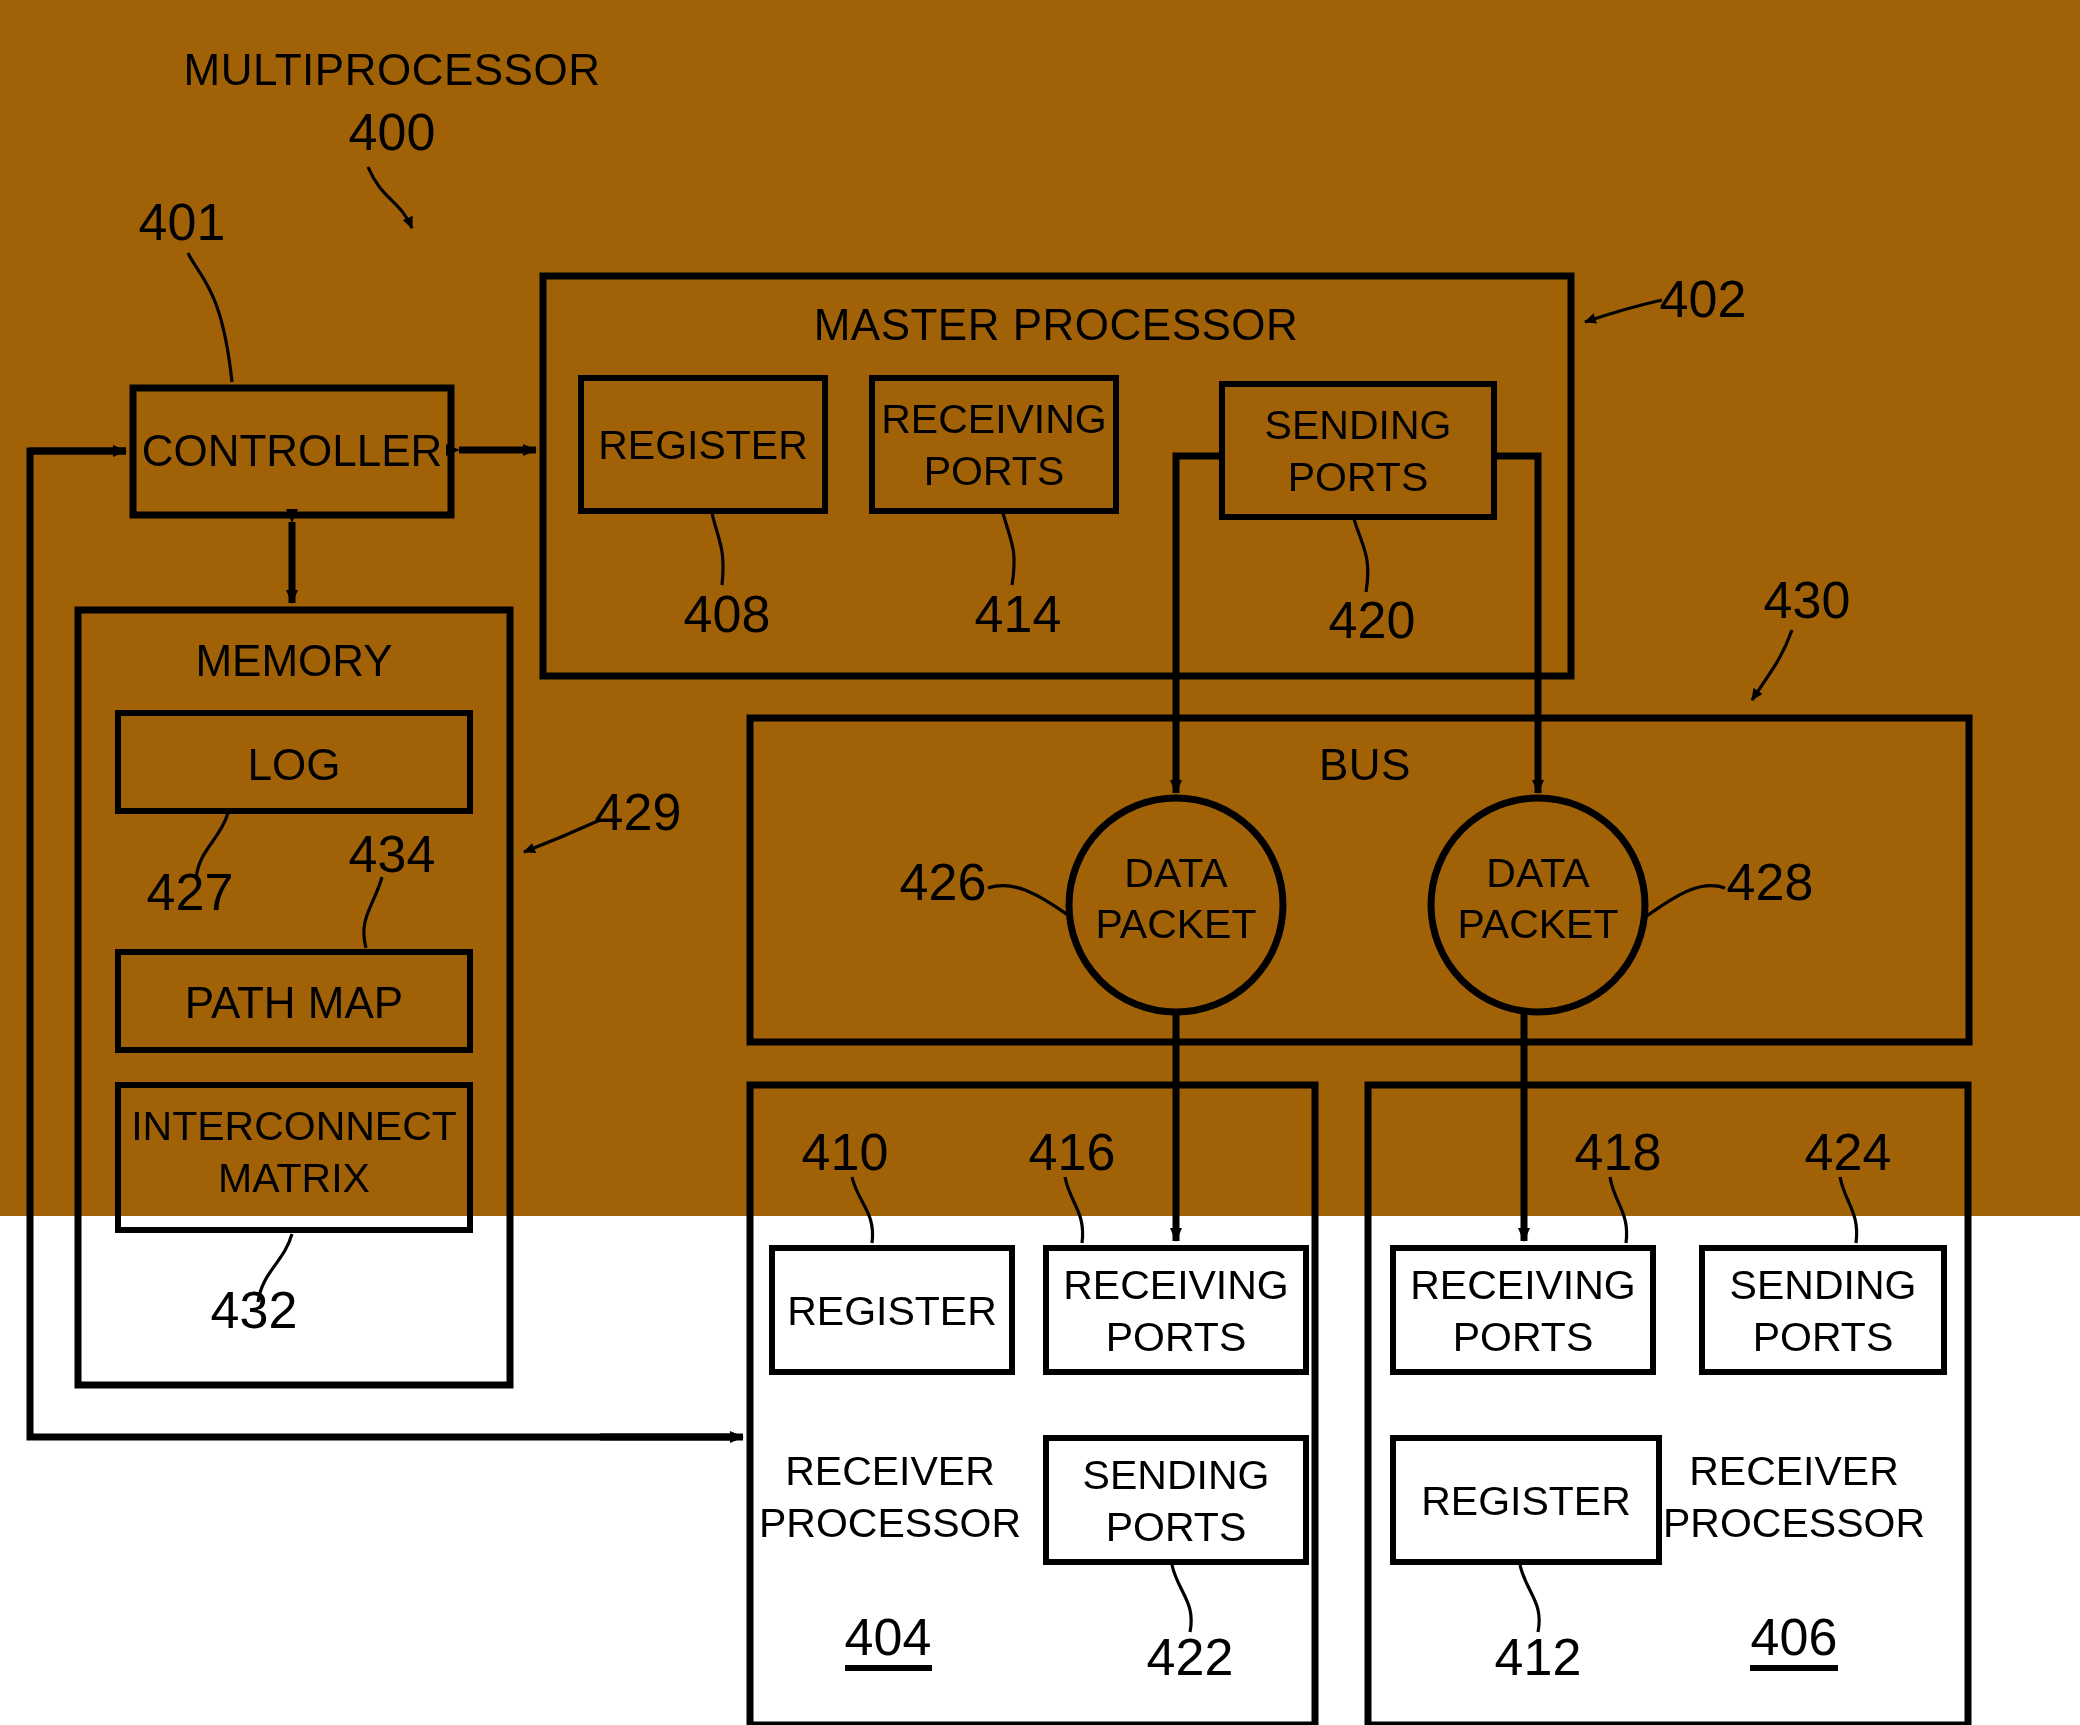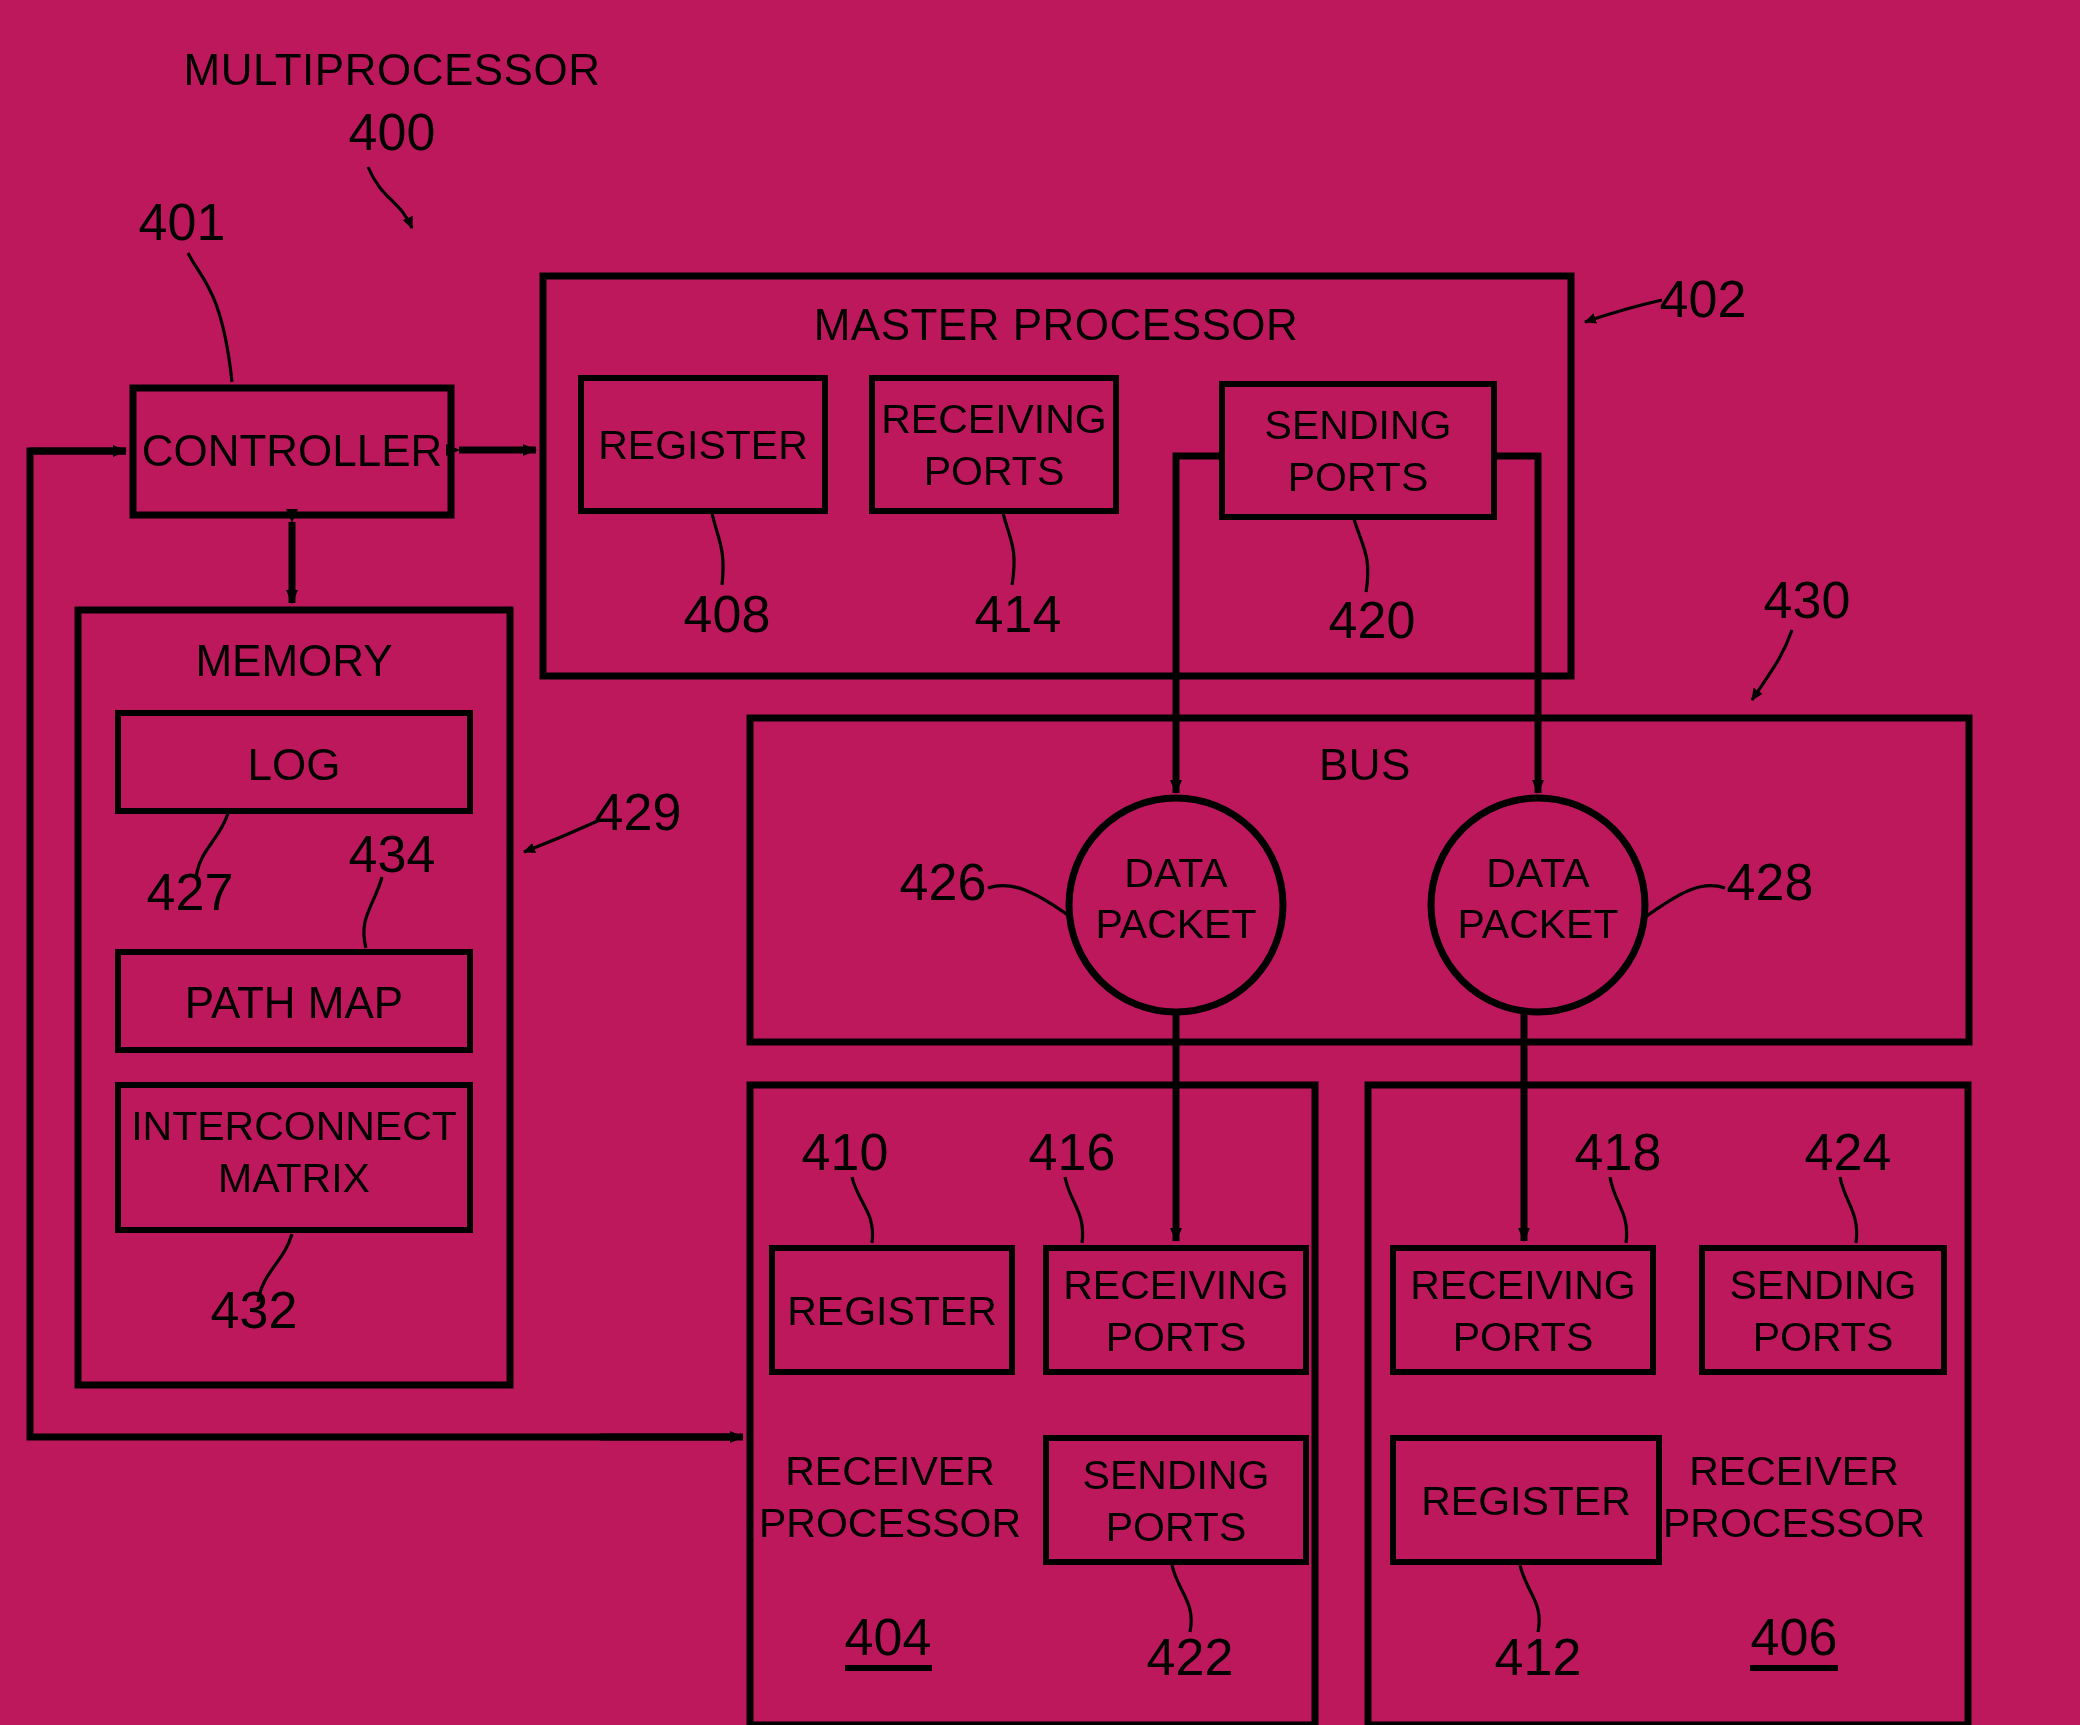--- a/index.html
+++ b/index.html
@@ -1,17 +1,17 @@
 <!DOCTYPE html>
 <html><head>
 <meta charset="utf-8">
 <style>
   html,body{margin:0;padding:0;background:#ffffff;}
   body{width:2080px;height:1725px;overflow:hidden;font-family:"Liberation Sans",sans-serif;}
-  #stage{position:relative;width:2080px;height:1725px;background:#be185d;text-decoration:underline;}
+  #stage{position:relative;width:2080px;height:1216px;background:#a16207;text-decoration:underline;}
   svg{position:absolute;left:0;top:0;width:2080px;height:1725px;}
   .bx{fill:none;stroke:#000;}
   .ln{stroke:#000;fill:none;}
   .lead{stroke:#000;fill:none;stroke-width:3.2;}
   text{font-family:"Liberation Sans",sans-serif;fill:#000;}
   .t-title{font-size:44px;letter-spacing:.5px;}
   .t-num{font-size:52px;}
   .t-box{font-size:41px;}
   .t-boxlg{font-size:44px;}
   .ctr{text-anchor:middle;}

